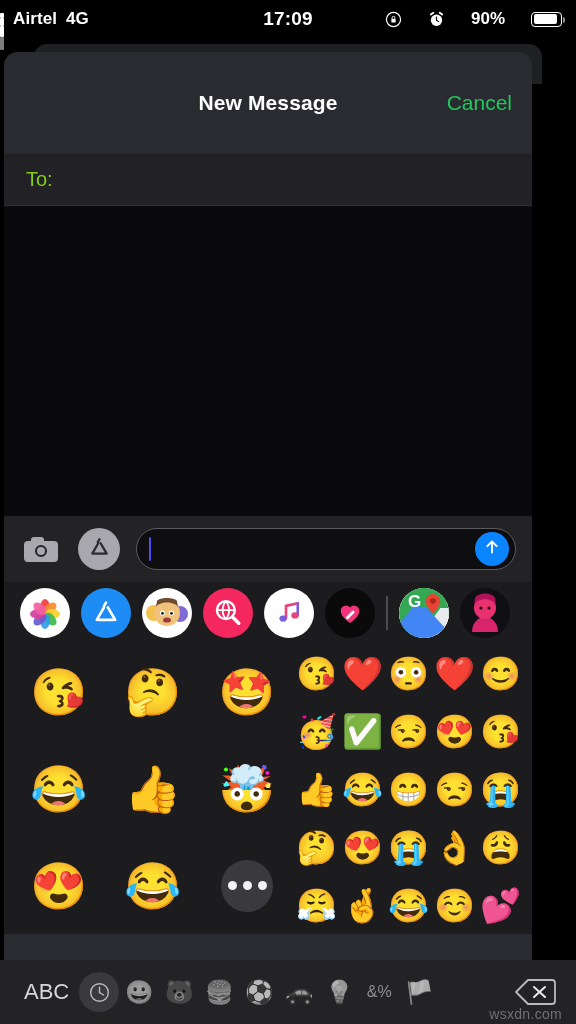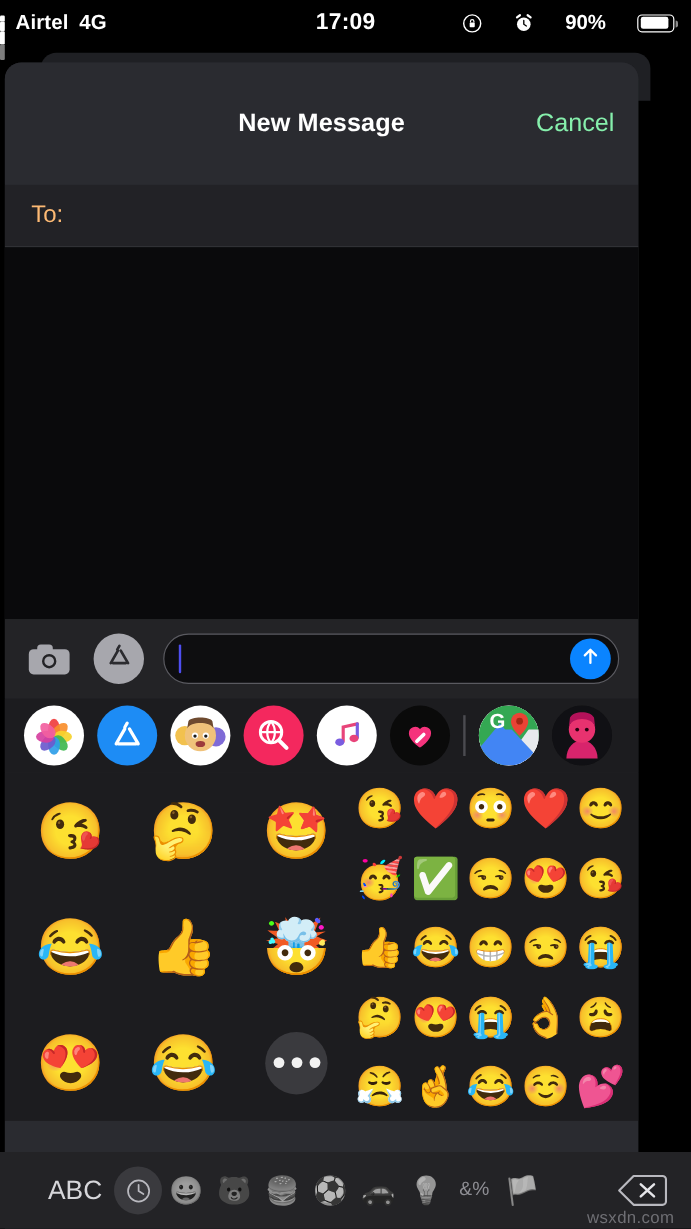--- a/index.html
+++ b/index.html
@@ -47,30 +47,30 @@
   }
 
   
   #nav-header {
     position:relative; height:102px; background:#2a2b30;
     display:flex; align-items:center; justify-content:center;
   }
   #nav-title { color:#fff; font-size:21px; font-weight:bold; letter-spacing:.1px; }
   #cancel-button {
     position:absolute; right:20px; top:50%; transform:translateY(-50%);
-    color:#86efac; font-size:21px; background:none; border:none;
+    color:#22c55e; font-size:21px; background:none; border:none;
     font-family:inherit; cursor:pointer;
   }
 
   
   #to-field {
     height:52px; background:#222226; display:flex; align-items:center;
     padding-left:22px; border-bottom:1px solid #303135;
   }
-  #to-label { color:#fdba74; font-size:20px; }
+  #to-label { color:#84cc16; font-size:20px; }
 
   
   #conversation-body { height:310px; background:#0a0a0c; }
 
   
   #compose-bar {
     height:66px; background:#232326; display:flex; align-items:center;
     padding:0 16px; gap:16px;
   }
   .round-btn {
@@ -156,21 +156,21 @@
   .emoji-cell  { font-size:33px; line-height:1; cursor:pointer; user-select:none; }
   .more-btn {
     width:52px; height:52px; border-radius:50%; background:#3a3a3e;
     display:flex; align-items:center; justify-content:center; gap:6px; cursor:pointer;
   }
   .more-btn i { width:9px; height:9px; border-radius:50%; background:#f2f2f2; display:block; }
 
   
   #keyboard-toolbar {
     position:absolute; bottom:0; left:0; width:576px; height:64px;
-    background:#232326; display:flex; align-items:center; padding:0 30px;
+    background:#232326; display:flex; align-items:center; padding:0 14px;
   }
   #abc-key { color:#d6d6da; font-size:22px; font-weight:500; padding:0 10px; cursor:pointer; }
   .cat-key {
     width:40px; height:40px; border-radius:50%; display:flex; align-items:center;
     justify-content:center; font-size:23px; color:#8e8e94; cursor:pointer;
     flex:0 0 auto; line-height:1;
   }
   .cat-key.selected { background:#3a3a3e; }
   .cat-key.gray-glyph { filter:grayscale(1) brightness(.72); }
   #delete-key {

